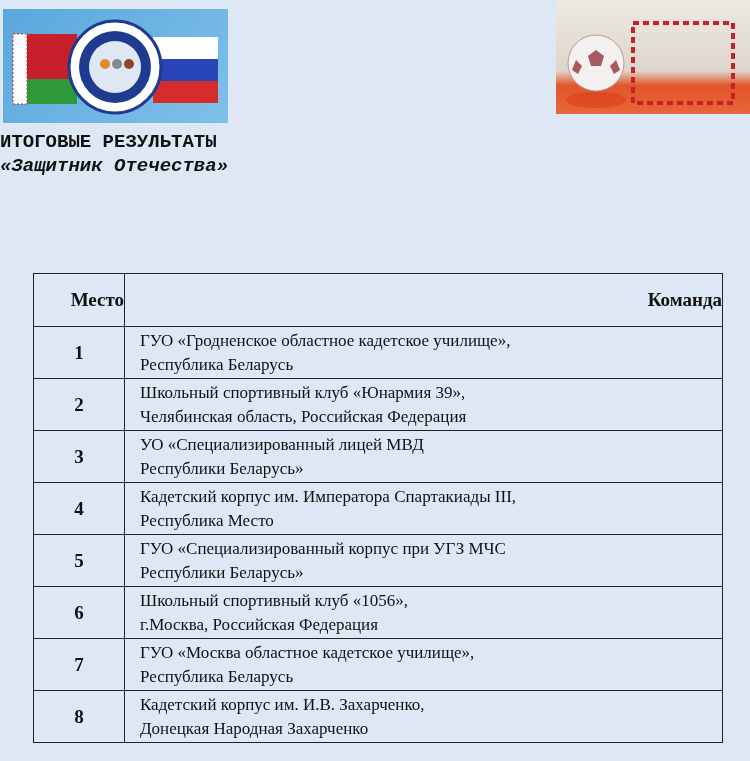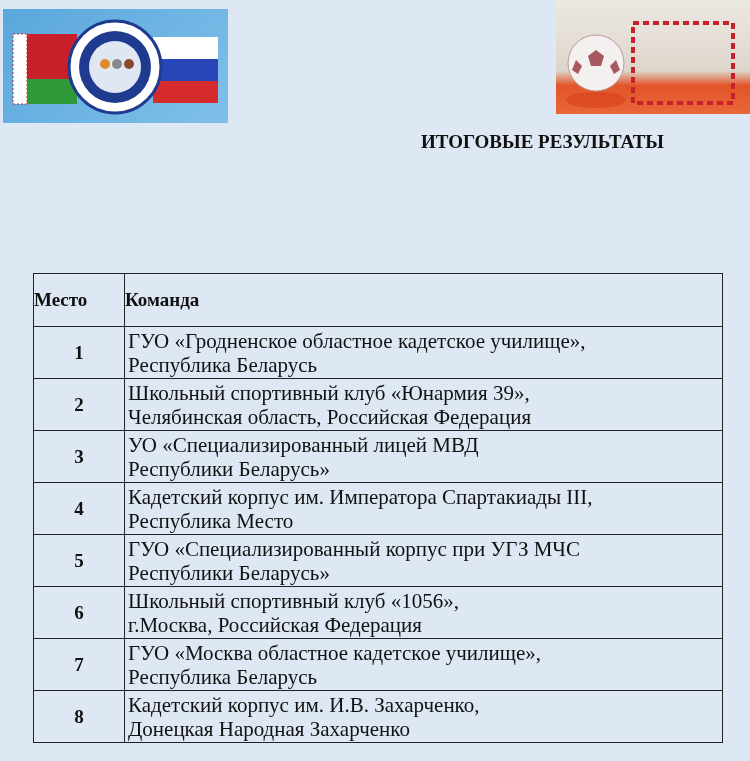--- a/index.html
+++ b/index.html
@@ -1,25 +1,25 @@
 <!DOCTYPE html>
 <html><head>
 <meta charset="utf-8">
 <style>
   html,body{margin:0;padding:0;}
   body{width:750px;height:761px;background:#dde8f4;position:relative;overflow:hidden;font-family:"Liberation Serif",serif;color:#111;}
   .logo{position:absolute;left:3px;top:9px;width:225px;height:114px;background:linear-gradient(135deg,#5aa7dc,#7fc0ea);overflow:hidden;}
   .photo{position:absolute;left:556px;top:0;width:194px;height:114px;overflow:hidden;background:linear-gradient(#ece8e2 0%,#ddd6cc 62%,#e2552a 75%,#e8663a 100%);}
-  .title{position:absolute;left:0;top:130px;width:664px;text-align:right;font-family:Liberation Serif, serif;font-weight:bold;font-size:19px;line-height:24px;}
+  .title{position:absolute;left:0;top:130px;width:664px;text-align:left;font-family:Liberation Mono, monospace;font-weight:bold;font-size:19px;line-height:24px;}
   .title .it{font-style:italic;}
   table{position:absolute;left:33px;top:273px;width:690px;border-collapse:collapse;}
   td,th{border:1.5px solid #222;padding:0;}
-  th{height:52px;font-weight:bold;font-size:19px;text-align:left;}
+  th{height:52px;font-weight:bold;font-size:19px;text-align:right;}
   td.place{width:90px;text-align:center;font-weight:bold;font-size:19px;height:51px;}
-  td.team{font-size:21px;line-height:24px;padding-left:3px;vertical-align:middle;}
+  td.team{font-size:17px;line-height:24px;padding-left:15px;vertical-align:middle;}
 </style>
 </head>
 <body>
 
 <div class="logo" title="Спартакиада Союзного государства для детей и юношества — Минск">
   <svg width="225" height="114" viewBox="0 0 225 114">
     <rect x="10" y="25" width="14" height="70" fill="#fff"></rect>
     <rect x="10" y="25" width="14" height="70" fill="none" stroke="#c22" stroke-dasharray="2 2"></rect>
     <rect x="24" y="25" width="50" height="45" fill="#c8202a"></rect>
     <rect x="24" y="70" width="50" height="25" fill="#2e9a3a"></rect>
@@ -41,20 +41,21 @@
     <circle cx="40" cy="63" r="28" fill="#f4f0f0" stroke="#b99" stroke-width="1"></circle>
     <polygon points="40,50 48,56 45,66 35,66 32,56" fill="#a8585e"></polygon>
     <polygon points="20,60 26,66 22,74 16,70" fill="#a8585e"></polygon>
     <polygon points="60,60 64,70 58,74 54,66" fill="#a8585e"></polygon>
     <ellipse cx="40" cy="100" rx="30" ry="8" fill="#d8401a" opacity="0.6"></ellipse>
   </svg>
 </div>
 
 <div class="title">
   <div>ИТОГОВЫЕ РЕЗУЛЬТАТЫ</div>
+  <div class="it">«Защитник Отечества»</div>
 </div>
 
 <table>
   <tbody>
       <tr>
     <th style="width:90px">Место</th>
     <th>Команда</th>
   </tr>
   <tr>
         <td class="place">1</td>

